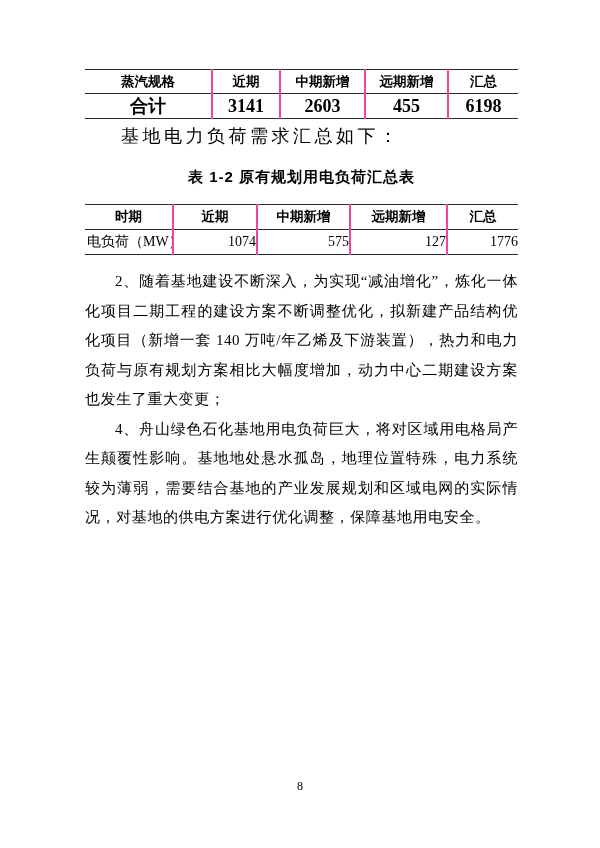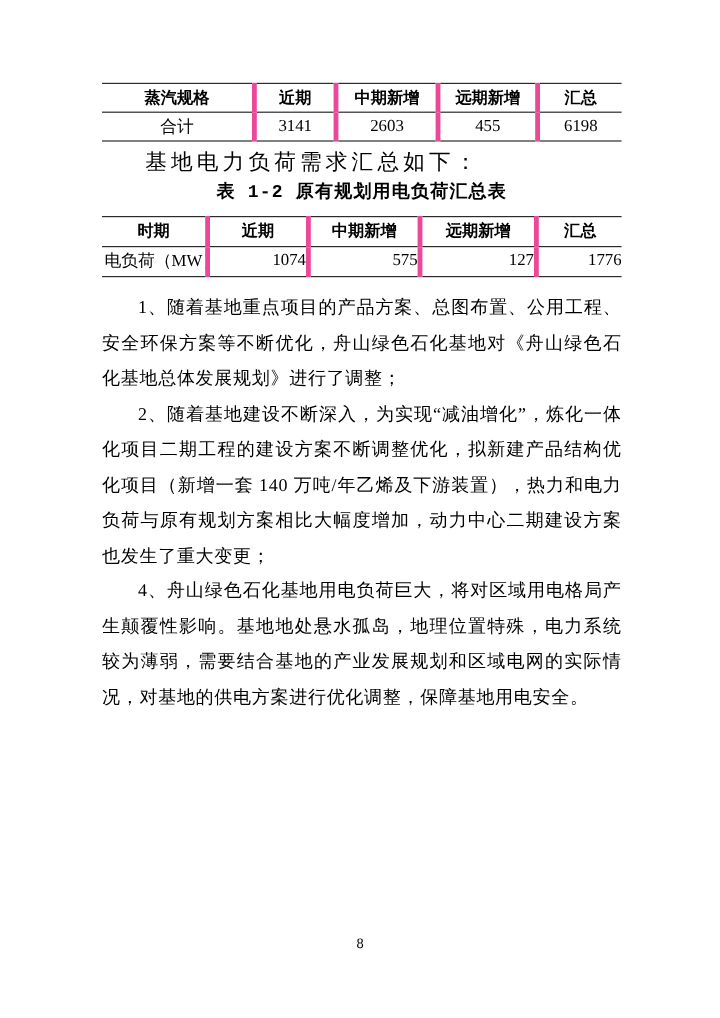--- a/index.html
+++ b/index.html
@@ -31,56 +31,56 @@
   .doc-table {
     width: 100%;
     border-collapse: collapse;
     table-layout: fixed;
   }
   .doc-table tr {
     border-top: 1px solid #2b2b2b;
     border-bottom: 1px solid #2b2b2b;
   }
   .doc-table th, .doc-table td {
-    border-left: 4px solid #ec4899;
+    border-left: 2px solid #ec4899;
     text-align: center;
     vertical-align: middle;
     padding: 0;
     font-size: 13.5px;
     overflow: hidden;
     white-space: nowrap;
   }
   .doc-table th:first-child, .doc-table td:first-child {
     border-left: none;
   }
   .doc-table th { font-weight: bold; }
 
   .steam-table { margin-top: 69px; }
   .steam-table tr { height: 24px; }
-  .steam-table td { font-weight: normal; font-size: 14px; }
+  .steam-table td { font-weight: bold; font-size: 18px; }
 
   .power-table { margin-top: 8px; }
   .power-table tr { height: 25px; }
   .power-table td { font-weight: normal; font-size: 14px; text-align: right; }
   .power-table td.cell-left { text-align: left; padding-left: 2px; }
 
   
   .intro {
     margin: 4px 0 0 0;
     font-size: 18px;
     line-height: 26px;
     text-indent: 2em;
     letter-spacing: 3.5px;
   }
   .caption {
-    margin: 1px;
+    margin: 16px;
     font-size: 15px;
     line-height: 23px;
     text-align: center;
-    font-family: Liberation Mono, monospace;
+    font-family: Liberation Sans, sans-serif;
     font-weight: 600;
     letter-spacing: 1px;
   }
   .heading {
     margin: 7px 0 0 0;
     font-size: 17.5px;
     line-height: 27px;
     font-family: "Liberation Sans", "DejaVu Sans", sans-serif;
     font-weight: 600;
     letter-spacing: 0.5px;
@@ -161,21 +161,20 @@
           <td>1074</td>
           <td>575</td>
           <td>127</td>
           <td>1776</td>
         </tr>
       </tbody>
     </table>
 
 
     <div class="paragraphs">
-      <p>1、随着基地重点项目的产品方案、总图布置、公用工程、安全环保方案等不断优化，舟山绿色石化基地对《舟山绿色石化基地总体发展规划》进行了调整；</p>
       <p>2、随着基地建设不断深入，为实现“减油增化”，炼化一体化项目二期工程的建设方案不断调整优化，拟新建产品结构优化项目（新增一套 140 万吨/年乙烯及下游装置），热力和电力负荷与原有规划方案相比大幅度增加，动力中心二期建设方案也发生了重大变更；</p>
       <p>4、舟山绿色石化基地用电负荷巨大，将对区域用电格局产生颠覆性影响。基地地处悬水孤岛，地理位置特殊，电力系统较为薄弱，需要结合基地的产业发展规划和区域电网的实际情况，对基地的供电方案进行优化调整，保障基地用电安全。</p>
     </div>
 
   </div>
 
   <div class="page-number">8</div>
 </div>
 
 </body></html>

